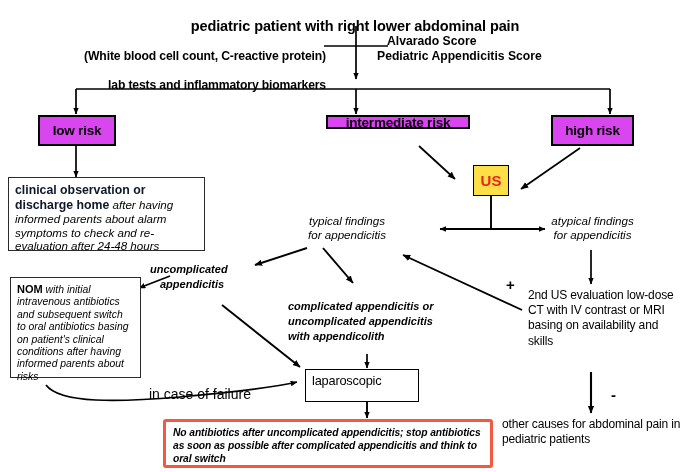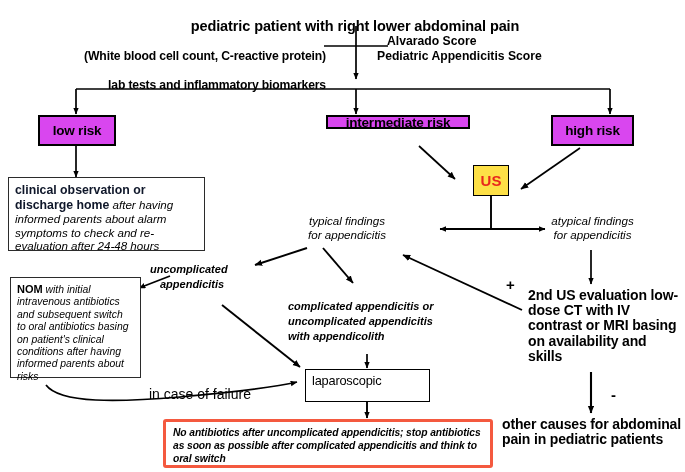--- a/index.html
+++ b/index.html
@@ -128,22 +128,22 @@
     font-weight: bold;
     font-size: 11px;
     line-height: 14.8px;
   }
   .lbl-small-ital {
     font-size: 14px;
   }
 
   
   .rcol {
-    font-weight: bold;
-    font-size: 14px;
+    font-weight: normal;
+    font-size: 12px;
     line-height: 15.2px;
     letter-spacing: -0.15px;
   }
   .sign {
     font-weight: bold;
     font-size: 15px;
   }
 </style>
 </head>
 <body>
@@ -233,21 +233,21 @@
   <div class="txt lbl-ital" style="left:292px; top:228px; width:110px;">for appendicitis</div>
 
   <div class="txt lbl-ital" style="left:535px; top:214px; width:115px;">atypical findings</div>
   <div class="txt lbl-ital" style="left:535px; top:228px; width:115px;">for appendicitis</div>
 
   <div class="txt lbl-ital-bold" style="left:150px; top:262px; width:150px;">uncomplicated</div>
   <div class="txt lbl-ital-bold" style="left:160px; top:277px; width:150px;">appendicitis</div>
 
   <div class="txt lbl-ital-bold" style="left:288px; top:279px; width:160px;margin-top:20px;">complicated appendicitis or uncomplicated appendicitis with appendicolith</div>
 
-  <div class="node lapbox" style="left:305px; top:369px; width:125px; height:33px;">
+  <div class="node lapbox" style="left:305px; top:369px; width:114px; height:33px;">
     <div>laparoscopic</div>
   </div>
 
   <div class="txt lbl-small-ital" style="left:149px; top:386px; width:120px;">in case of failure</div>
 
   <div class="node redbox" style="left:163px; top:419px; width:330px; height:49px;">No antibiotics after uncomplicated appendicitis; stop antibiotics as soon as possible after complicated appendicitis and think to oral switch</div>
 
   <div class="txt rcol" style="left:528px; top:288px; width:150px;">2nd US evaluation low-dose CT with IV contrast or MRI basing on availability and skills</div>
 
   <div class="txt sign" style="left:506px; top:276px; width:16px;">+</div>

